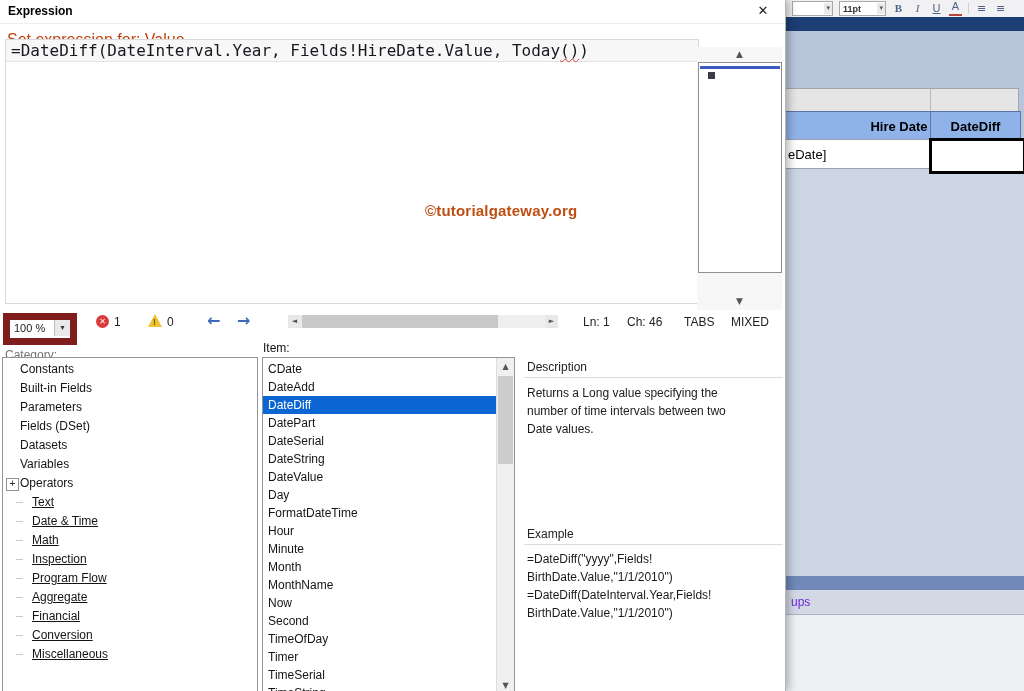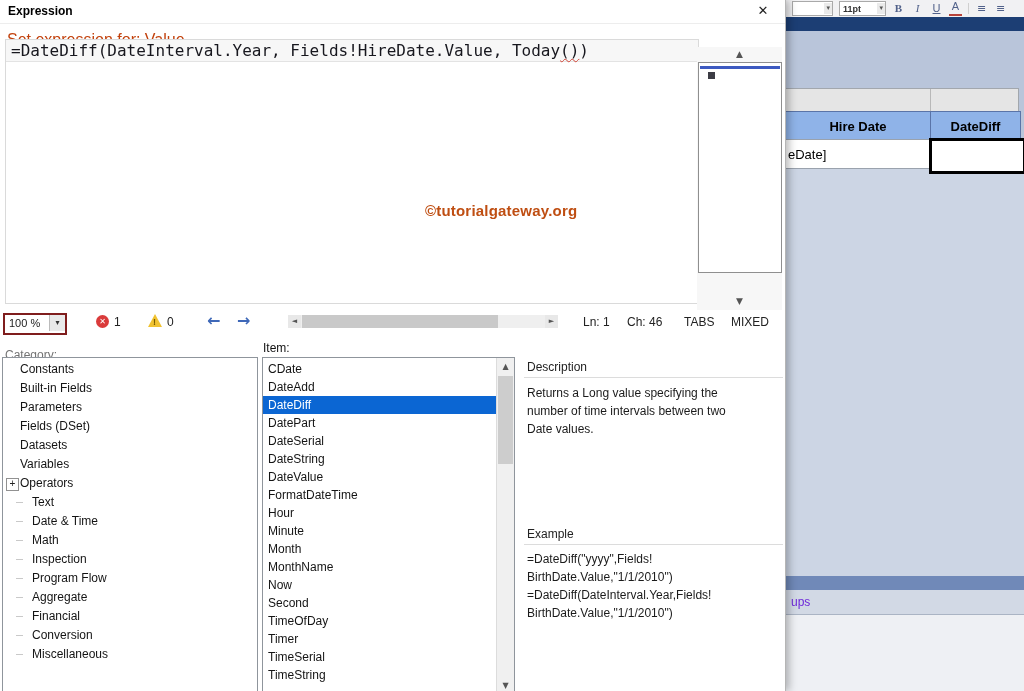--- a/index.html
+++ b/index.html
@@ -24,21 +24,21 @@
   .tsep{width:1px;height:11px;background:#cfcfcf;}
   .bg-navy{position:absolute;left:785px;top:17px;right:0;height:14px;background:var(--title_band,#1c3e74);}
   .bg-surface{position:absolute;left:785px;top:31px;right:0;bottom:0;background:#b9c5da;}
   .bg-surface-light{position:absolute;left:785px;top:168px;right:0;height:408px;background:#ccd5e4;}
   .bg-grayrow{position:absolute;left:785px;top:88px;width:233px;height:23px;background:#e5e5e5;
       border:1px solid #a2a7ad;border-left:none;}
   .bg-grayrow::after{content:"";position:absolute;left:145px;top:0;bottom:0;width:1px;background:#b8b8b8;}
   .bg-hdr{position:absolute;top:111px;height:28px;background:var(--table_header,#8fb3e8);
       border:1px solid #5a74a8;font-weight:bold;font-size:13px;color:#000;
       display:flex;align-items:center;justify-content:center;}
-  .hdr1{left:785px;width:146px;border-left:none;}
+  .hdr1{left:785px;width:146px;border-left:none;padding-left:41px;}
   .hdr2{left:930px;width:89px;}
   .bg-cell{position:absolute;background:#fff;font-size:13px;color:#000;display:flex;align-items:center;}
   .cell1{left:785px;top:139px;width:146px;height:28px;border:1px solid #9aa2ad;border-left:none;padding-left:3px;}
   .cell2{left:929px;top:138px;width:91px;height:30px;border:3px solid #000;}
   .bg-band1{position:absolute;left:785px;top:576px;right:0;height:14px;background:#7089b8;}
   .bg-band2{position:absolute;left:785px;top:590px;right:0;height:24px;background:#d2d9e5;
       border-bottom:1px solid #aab4c4;font-size:12px;color:#6d28d9;display:flex;align-items:center;padding-left:6px;}
   .bg-bottom{position:absolute;left:785px;top:615px;right:0;bottom:0;background:#eef0f4;}
 
   
@@ -60,21 +60,21 @@
       color:var(--watermark,#bf4e12);letter-spacing:.2px;}
 
   .map{position:absolute;left:697px;top:47px;width:85px;height:263px;background:#f7f7f7;}
   .map-up{position:absolute;top:2px;left:0;right:0;text-align:center;font-size:9px;color:#555;}
   .map-box{position:absolute;left:1px;top:15px;width:82px;height:209px;background:#fff;border:1px solid #8f8f8f;}
   .map-line{position:absolute;left:1px;top:3px;right:1px;height:3px;background:#3c59c0;}
   .map-mark{position:absolute;left:9px;top:9px;width:7px;height:7px;background:#3c3c44;}
   .map-down{position:absolute;top:249px;left:0;right:0;text-align:center;font-size:9px;color:#555;}
 
   .status{position:absolute;left:0;top:310px;width:783px;height:24px;background:#fff;font-size:12px;color:#222;}
-  .zoom{position:absolute;left:3px;top:3px;width:60px;height:18px;border:2px solid #7f1d1d;background:#fff;font-size:11px;}
+  .zoom{position:absolute;left:3px;top:3px;width:60px;height:18px;border:7px solid #7f1d1d;background:#fff;font-size:11px;}
   .zoom-val{position:absolute;left:4px;top:2px;}
   .zoom-btn{position:absolute;right:0;top:0;width:15px;height:16px;background:#e9e9e9;border-left:1px solid #bbb;
       text-align:center;font-size:8px;line-height:16px;color:#333;}
   .err-ic{position:absolute;left:96px;top:5px;width:13px;height:13px;border-radius:50%;background:var(--error,#da3b3b);
       color:#fff;font-size:8px;line-height:13px;text-align:center;font-weight:bold;}
   .err-n{position:absolute;left:114px;top:5px;}
   .warn-ic{position:absolute;left:148px;top:4px;width:0;height:0;
       border-left:7px solid transparent;border-right:7px solid transparent;
       border-bottom:13px solid var(--warning,#f0c230);}
   .warn-ic span{position:absolute;left:-2px;top:3px;font-size:9px;font-weight:bold;color:#7a5c00;}
@@ -92,21 +92,21 @@
   .st-mixed{position:absolute;left:731px;top:5px;}
 
   .cat-label{position:absolute;left:5px;top:348px;font-size:12px;color:#737373;}
   .item-label{position:absolute;left:263px;top:341px;font-size:12px;color:#111;}
 
   .listbox{position:absolute;top:357px;background:#fff;border:1px solid #8f959c;overflow:hidden;font-size:12px;}
   .cat-list{left:2px;width:254px;height:334px;padding-top:2px;}
   .item-list{left:262px;width:251px;height:334px;padding-top:2px;}
 
   .cat-row{position:relative;height:19px;line-height:19px;padding-left:17px;white-space:nowrap;color:#141414;}
-  .cat-row.lvl-1{padding-left:29px;}
+  .cat-row.lvl-1{padding-left:29px;text-decoration:underline;}
   .cat-row.lvl-1::before{content:"";position:absolute;left:13px;top:9px;width:7px;height:1px;background:#c9c9c9;}
   .expander{display:none;position:absolute;left:3px;top:4px;width:11px;height:11px;border:1px solid #919191;
       background:#fff;font-size:10px;line-height:9px;text-align:center;color:#222;}
   .exp-plus .expander,.exp-minus .expander{display:block;}
   .exp-plus .expander::before{content:"+";}
   .exp-minus .expander::before{content:"−";}
 
   .item-row{height:18px;line-height:18px;padding-left:5px;margin-right:17px;white-space:nowrap;color:#141414;}
   .item-row.selected{background:var(--selection,#0b66d3);color:#fff;}
   .vscroll{position:absolute;top:0;right:0;bottom:0;width:17px;background:#f0f0f0;border-left:1px solid #dcdcdc;}
@@ -320,20 +320,23 @@
       </div>
 
       <div class="item-row">
         <span>DateString</span>
       </div>
 
       <div class="item-row">
         <span>DateValue</span>
       </div>
 
+      <div class="item-row">
+        <span>Day</span>
+      </div>
 
       <div class="item-row">
         <span>FormatDateTime</span>
       </div>
 
       <div class="item-row">
         <span>Hour</span>
       </div>
 
       <div class="item-row">

